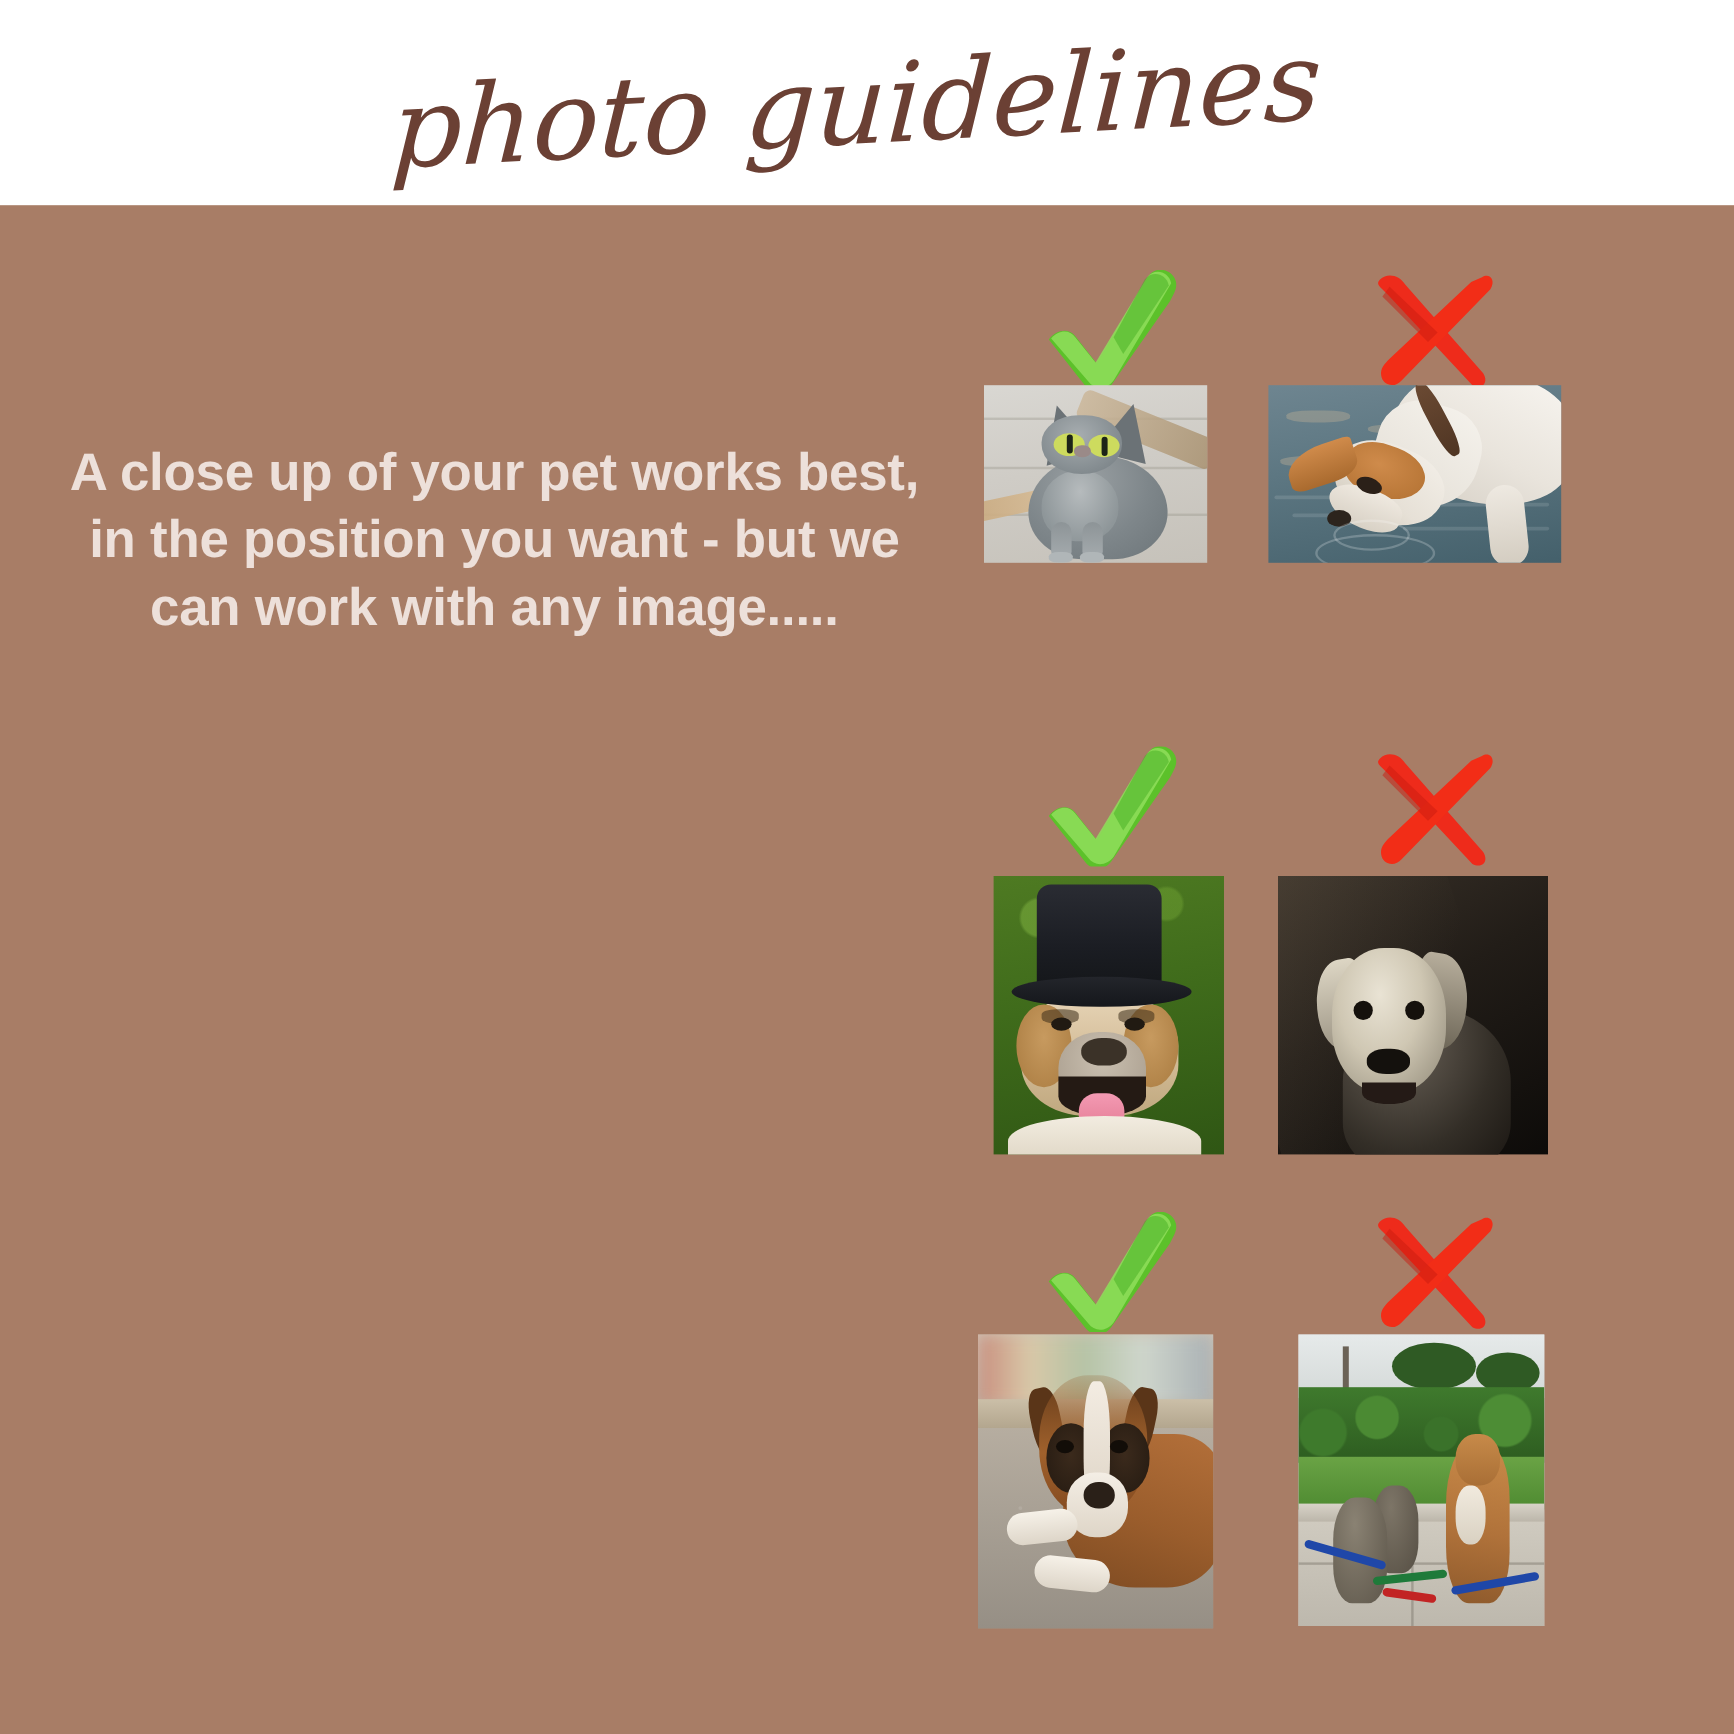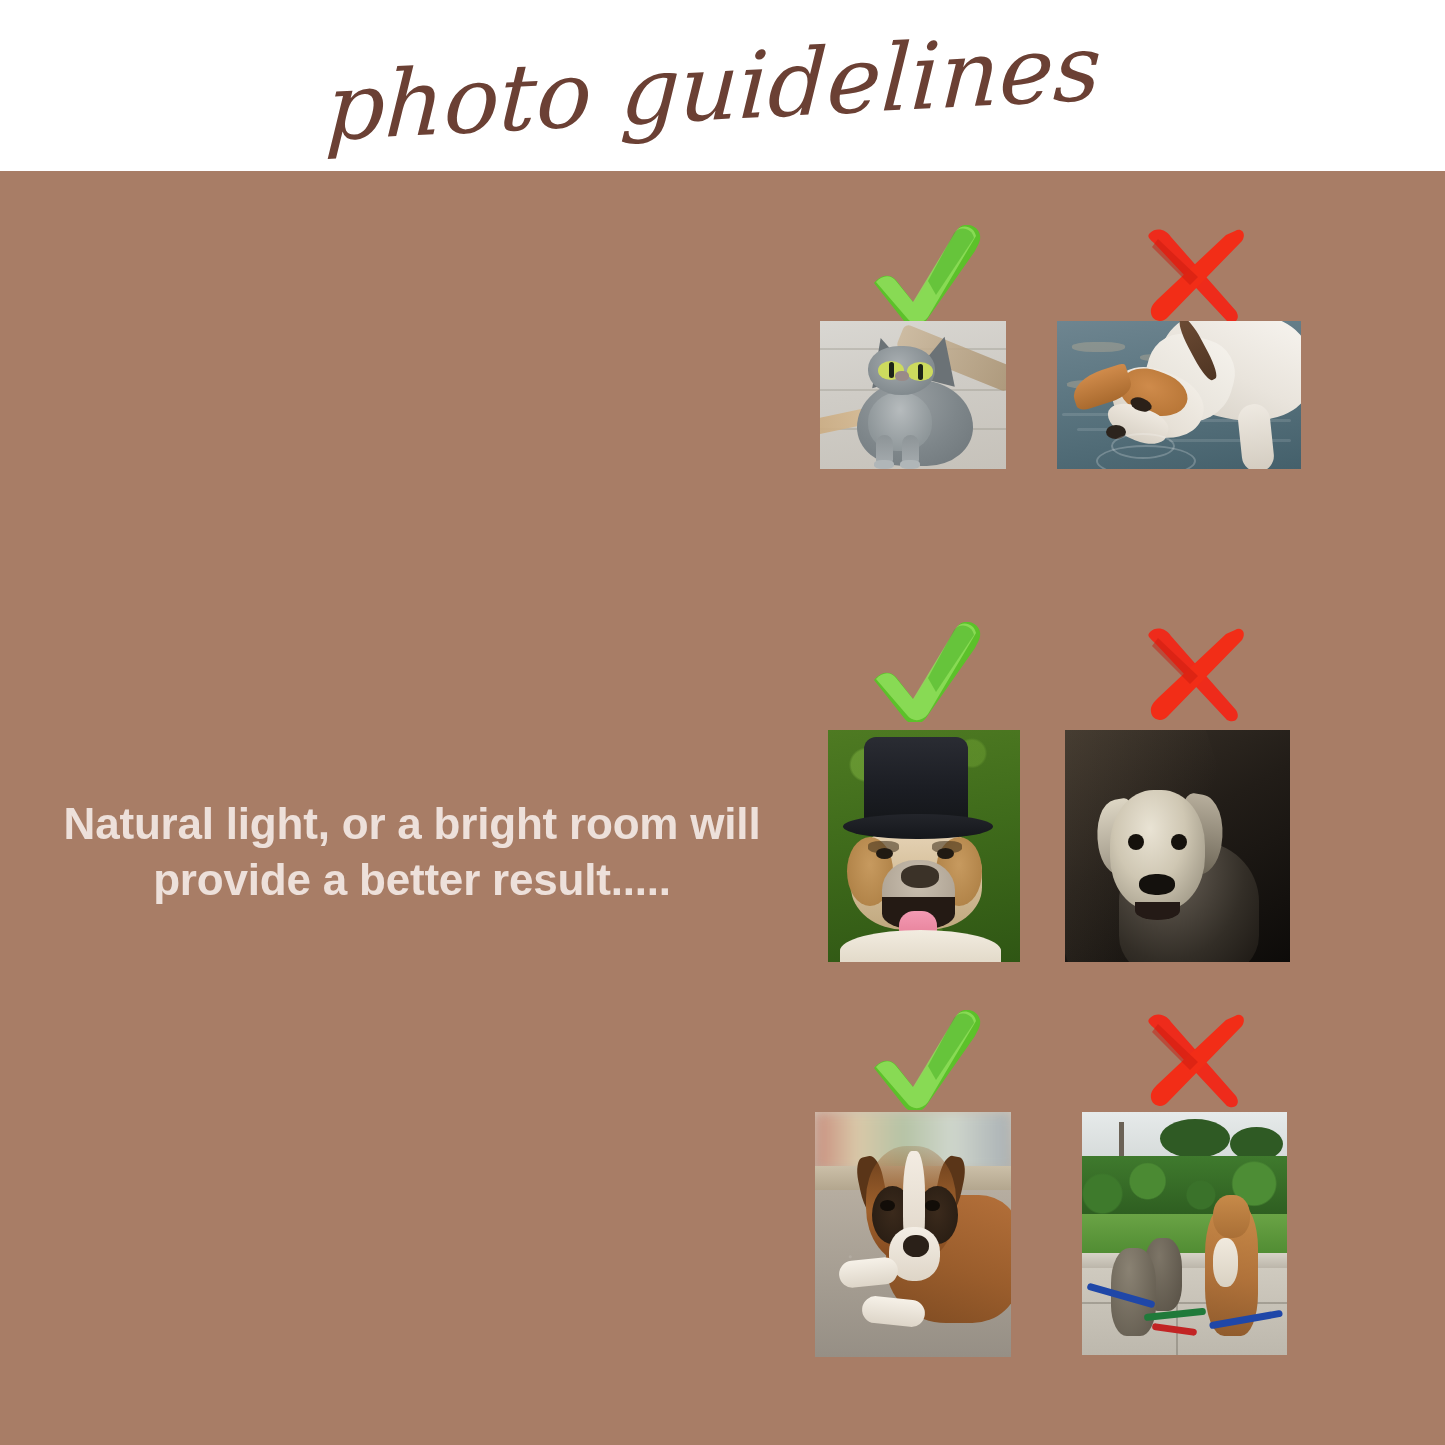--- a/index.html
+++ b/index.html
@@ -356,20 +356,21 @@
 <div id="root">
 
   <div class="header-band">
     <svg class="title-svg" width="860" height="150" viewBox="0 0 860 150" aria-hidden="true">
       <text x="430" y="108" text-anchor="middle" font-family="DejaVu Serif, serif" font-size="92" font-style="italic" fill="#6B4034" transform="rotate(-3 430 100) skewX(-6)">photo guidelines</text>
     </svg>
   </div>
 
   <div class="row" id="row1">
 
+    <p class="copy" id="copy1">A close up of your pet works best, in the position you want -  but we can work with any image.....</p>
 
     <svg class="mark check" style="left:866px;top:25px;" viewBox="0 0 120 100">
       <path d="M8 58 C14 50 24 48 30 55 L48 78 L92 4 C98 -4 112 0 114 10 C115 16 112 20 109 26
                L60 96 C54 104 44 104 38 96 Z" fill="#5CC12A"></path>
       <path d="M10 57 C16 50 25 49 30 56 L47 77 L90 6 C96 -2 108 1 110 11 L62 92
                C56 100 46 100 41 93 Z" fill="#8FDE5C" opacity=".85"></path>
       <path d="M88 8 C94 0 106 3 108 13 L70 70 L62 56 Z" fill="#3FA81D" opacity=".45"></path>
     </svg>
 
     <svg class="mark cross" style="left:1138px;top:25px;" viewBox="0 0 110 100">
@@ -420,21 +421,20 @@
         <div class="dg-eye"></div>
         <div class="dg-nose"></div>
         <div class="dg-ripple" style="left:22%;top:76%;width:60px;height:22px;"></div>
         <div class="dg-ripple" style="left:16%;top:84%;width:96px;height:28px;"></div>
       </div>
     </div>
   </div>
 
   <div class="row" id="row2">
 
-    <p class="copy" id="copy2">Natural light, or a bright room will provide a better result.....</p>
 
     <svg class="mark check" style="left:866px;top:10px;" viewBox="0 0 120 100">
       <path d="M8 58 C14 50 24 48 30 55 L48 78 L92 4 C98 -4 112 0 114 10 C115 16 112 20 109 26
                L60 96 C54 104 44 104 38 96 Z" fill="#5CC12A"></path>
       <path d="M10 57 C16 50 25 49 30 56 L47 77 L90 6 C96 -2 108 1 110 11 L62 92
                C56 100 46 100 41 93 Z" fill="#8FDE5C" opacity=".85"></path>
       <path d="M88 8 C94 0 106 3 108 13 L70 70 L62 56 Z" fill="#3FA81D" opacity=".45"></path>
     </svg>
 
     <svg class="mark cross" style="left:1138px;top:12px;" viewBox="0 0 110 100">

